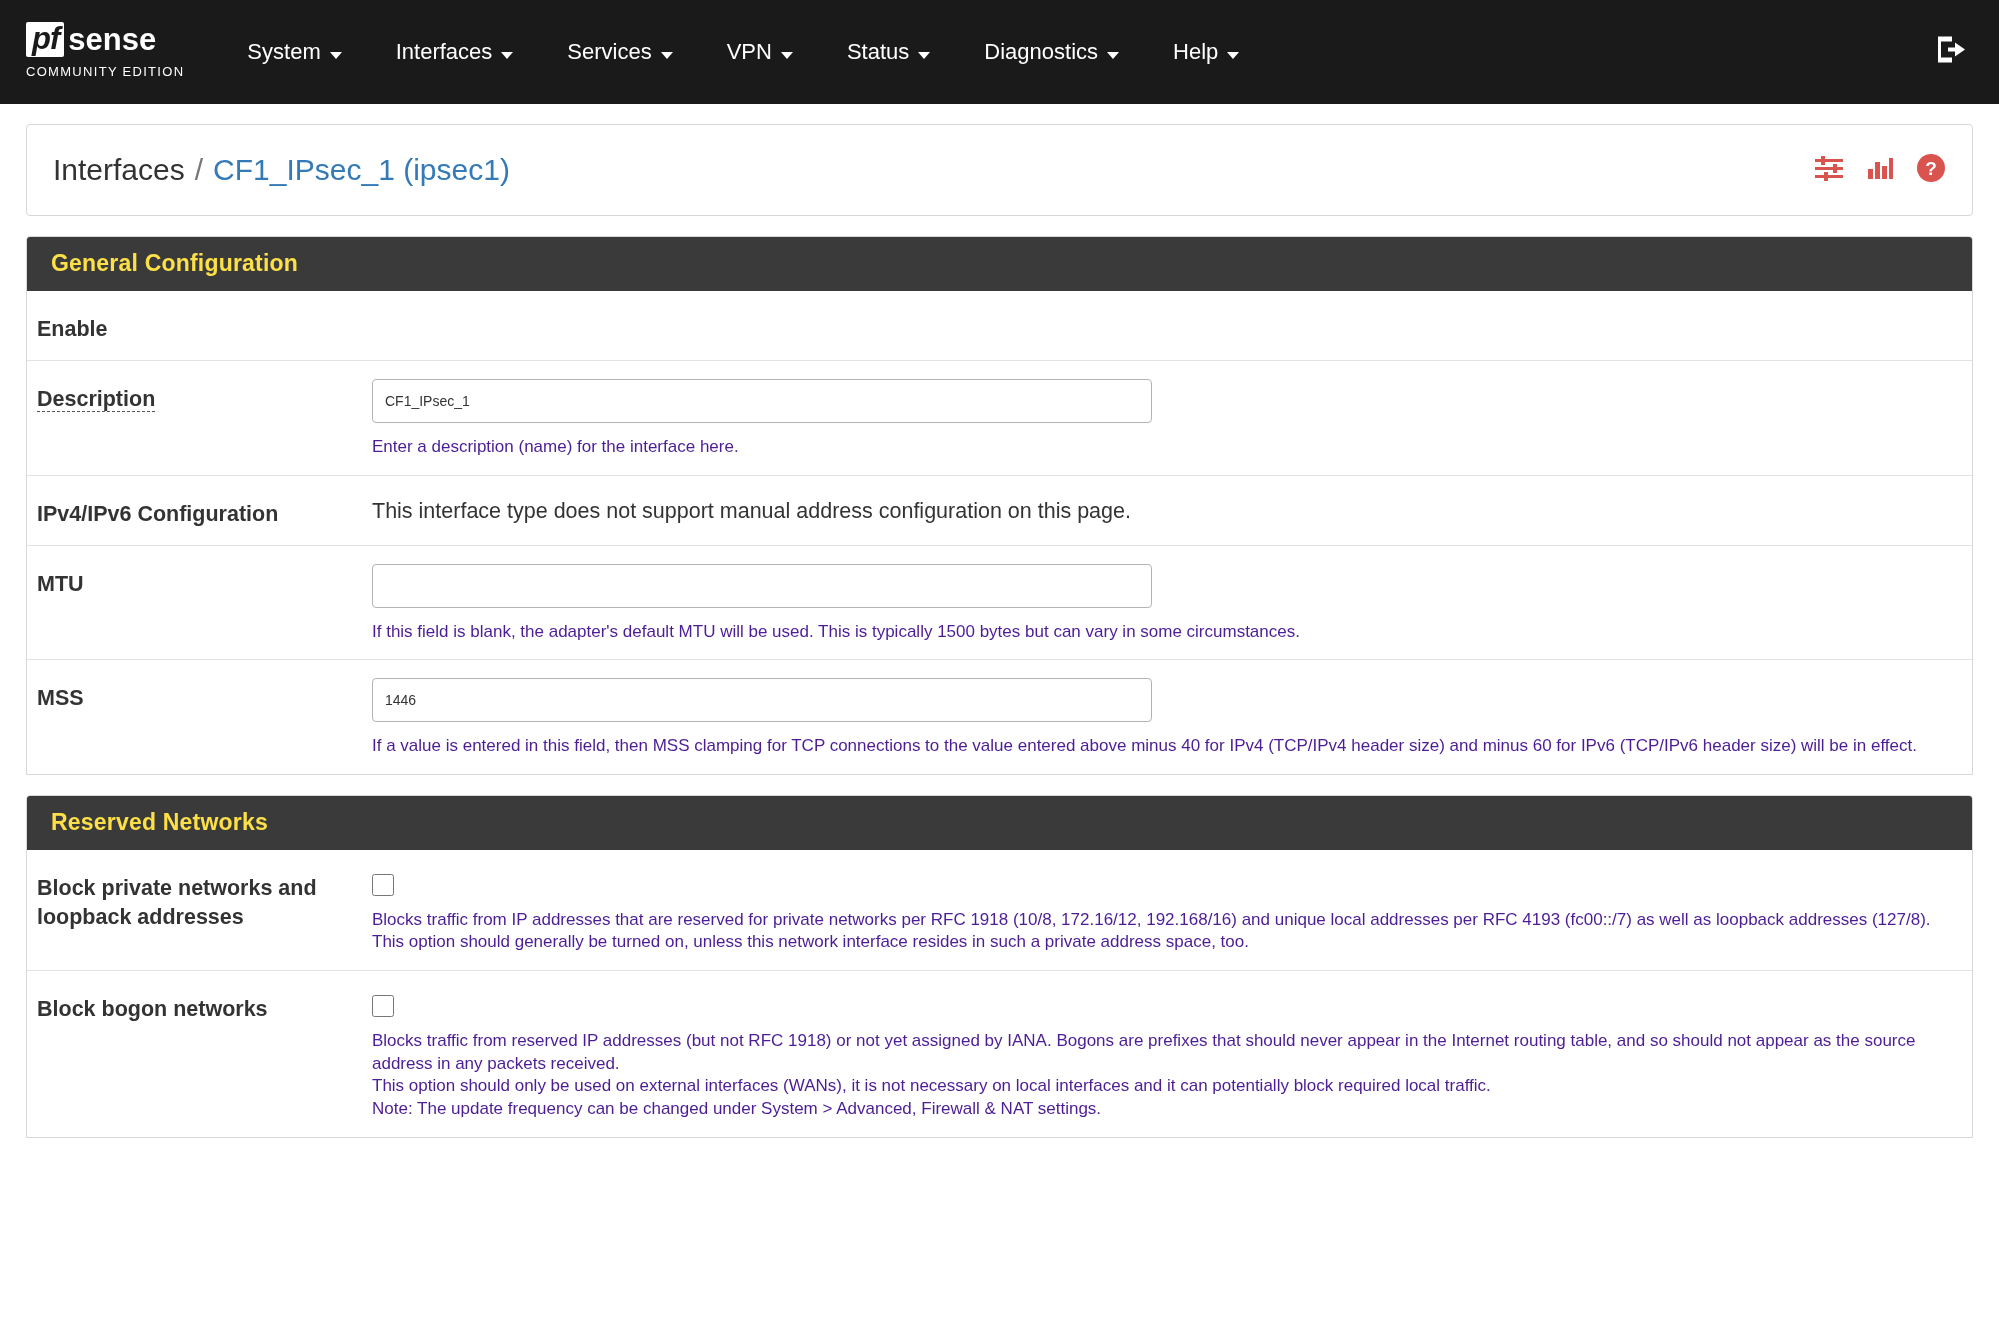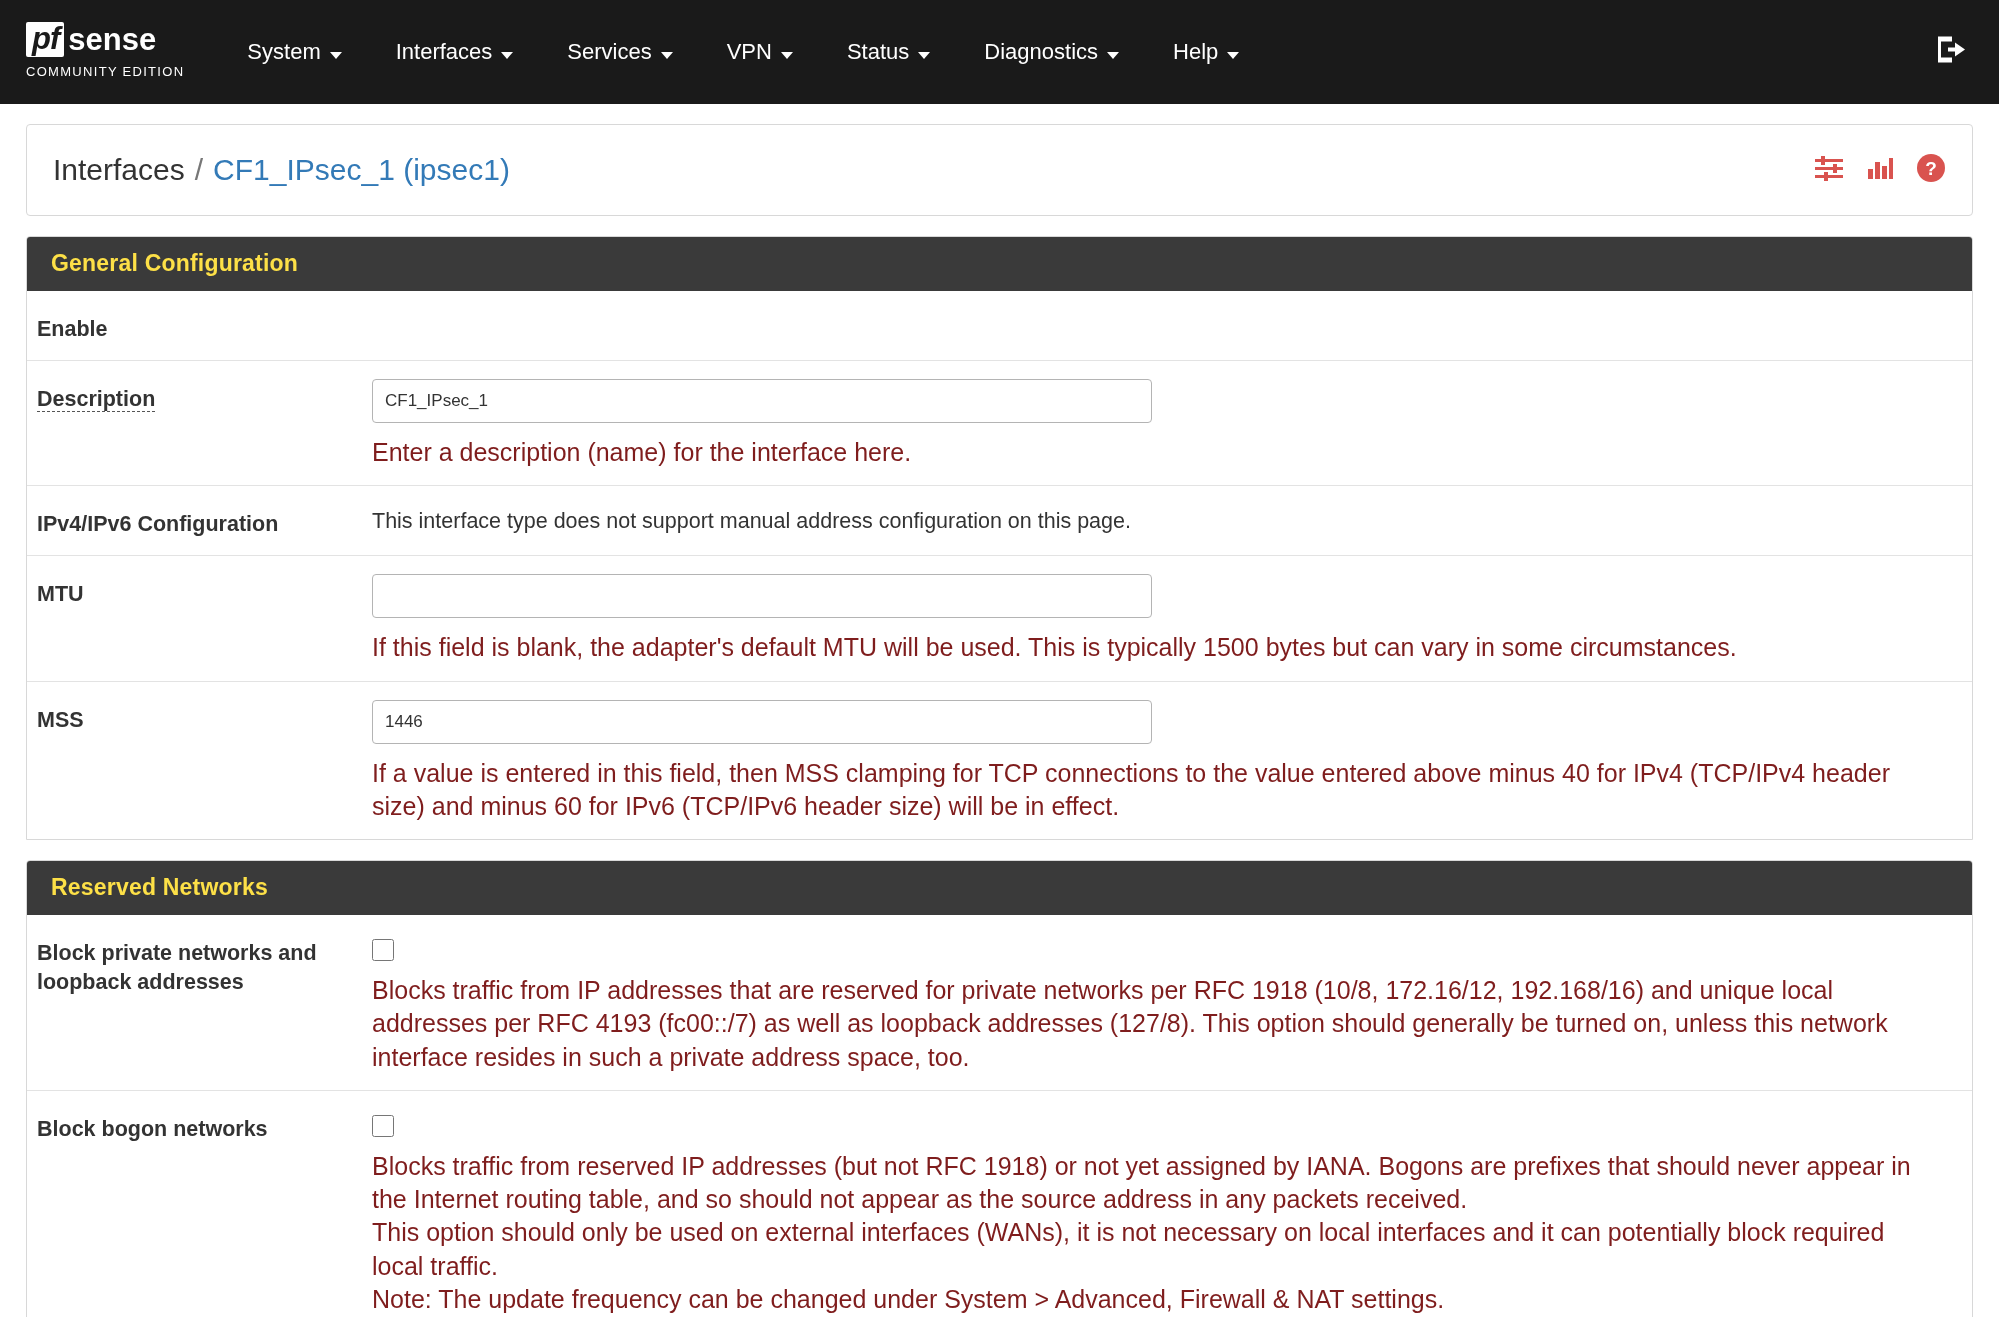--- a/index.html
+++ b/index.html
@@ -186,32 +186,32 @@
     padding-right: 26px;
   }
   .static-text {
     font-size: 21.5px;
     color: #333333;
     padding-top: 5px;
   }
   input[type="text"] {
     width: 780px;
     height: 44px;
-    font-size: 17px;
+    font-size: 14px;
     font-family: "Liberation Sans", sans-serif;
     padding: 4px 12px;
     border: 1px solid #b4b4b4;
     border-radius: 4px;
     color: #333333;
     background: #ffffff;
     outline: none;
   }
   .help-block {
-    font-size: 25px;
-    color: #7f1d1d;
+    font-size: 17px;
+    color: #4c1d95;
     margin-top: 13px;
     line-height: 1.33;
     max-width: 1560px;
   }
   .checkbox-wrap {
     display: flex;
     align-items: flex-start;
     padding-top: 2px;
   }
   input[type="checkbox"] {

